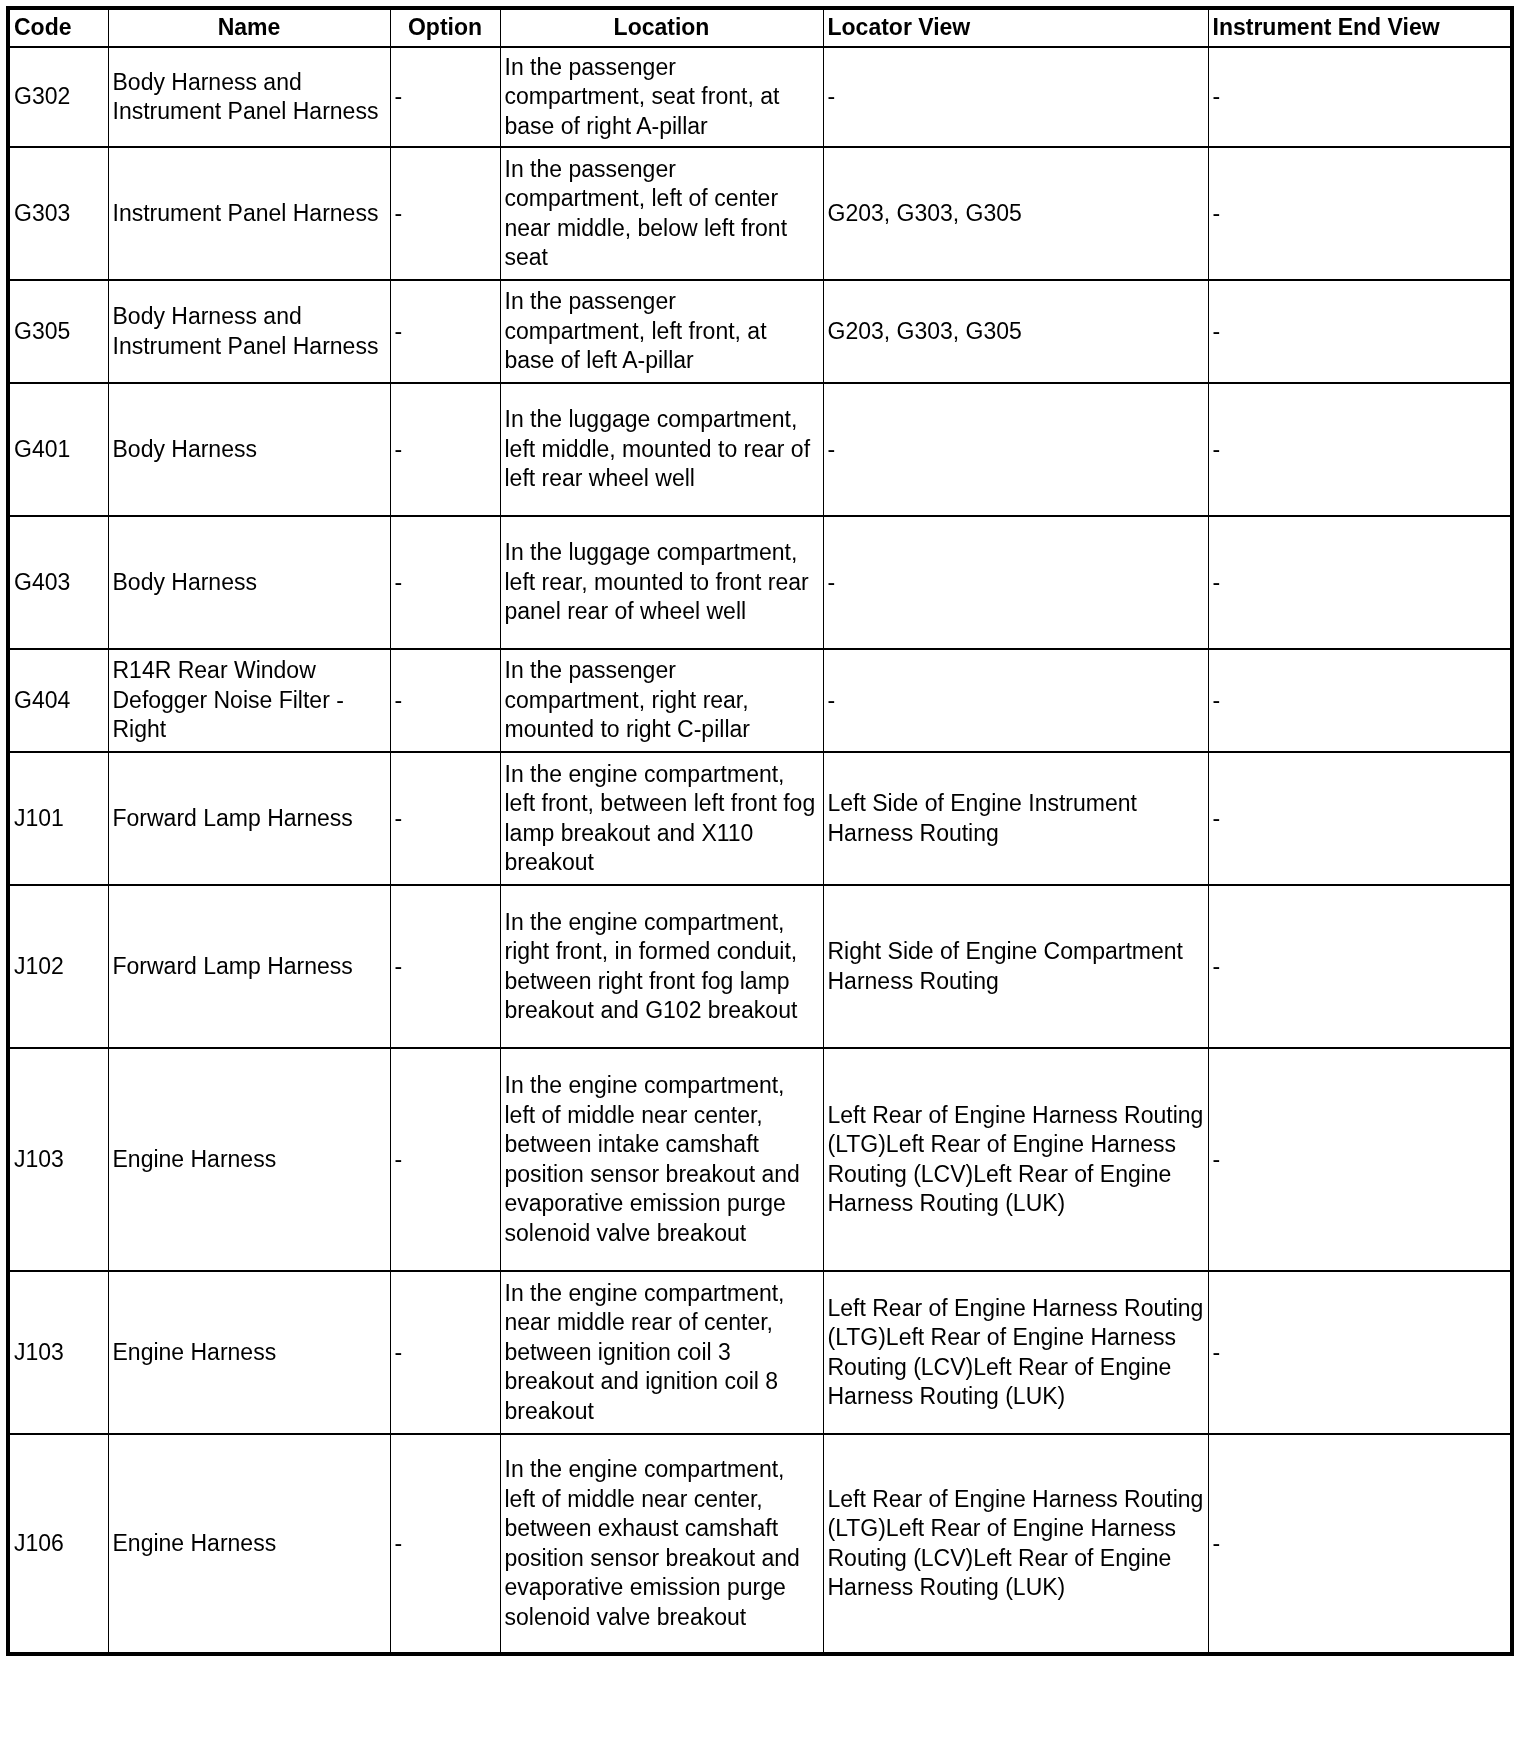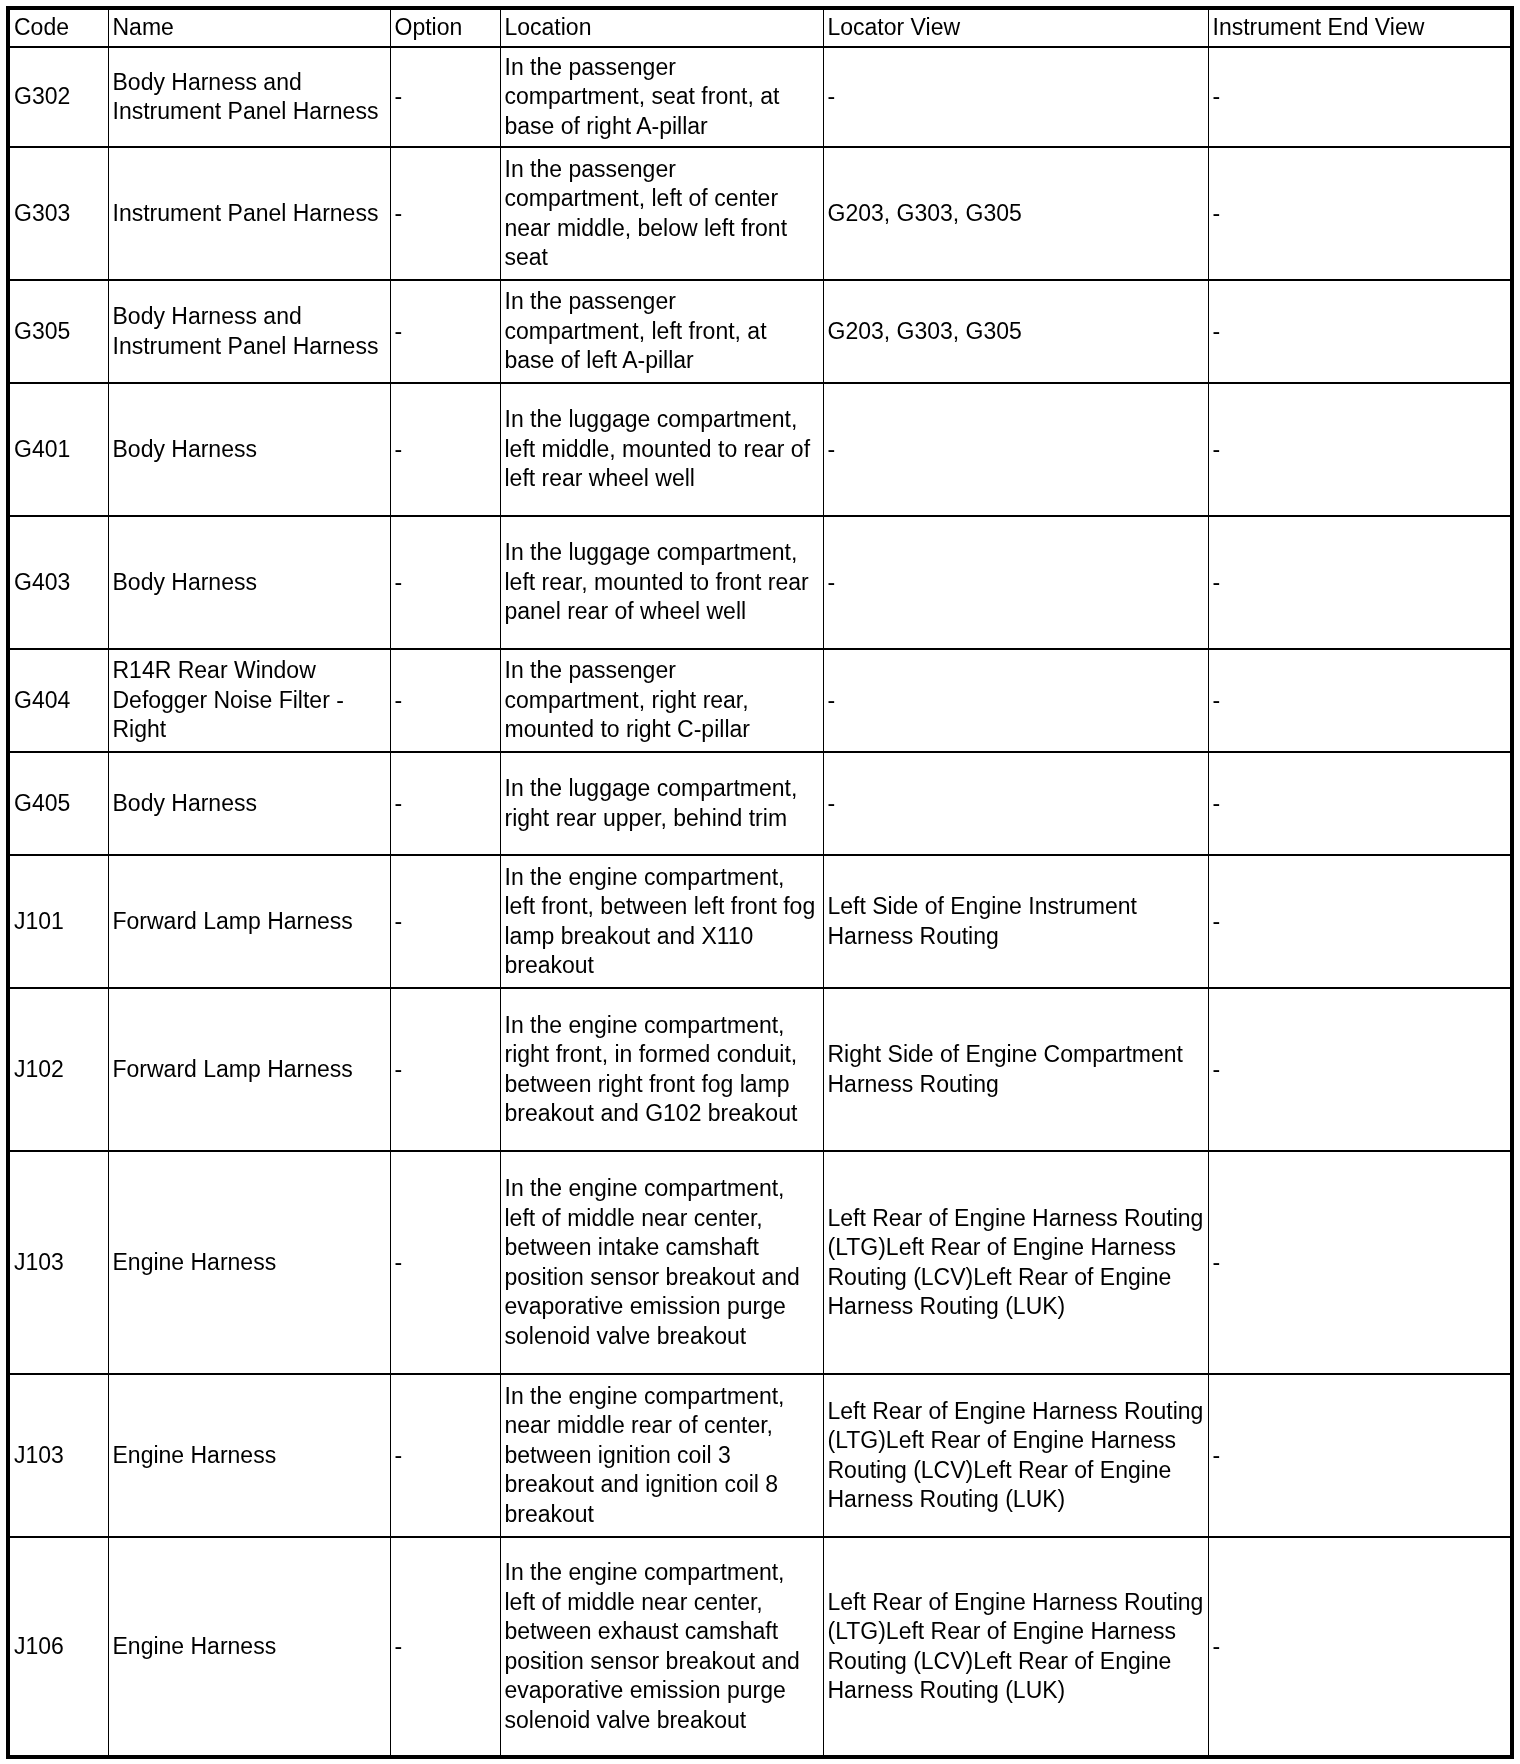--- a/index.html
+++ b/index.html
@@ -16,26 +16,26 @@
     table-layout: fixed;
   }
   table.grid th, table.grid td {
     border-left: 1.5px solid #000;
     border-right: 1.5px solid #000;
     padding: 0 4px;
     vertical-align: middle;
     text-align: left;
   }
   table.grid th {
-    font-weight: normal;
+    font-weight: bold;
     height: 36px;
     border-bottom: 2px solid #000;
     white-space: nowrap;
   }
-  table.grid th.center { text-align: left; }
+  table.grid th.center { text-align: center; }
   table.grid tbody tr { border-top: 2.5px solid #000; }
   table.grid td { padding-top: 2px; padding-bottom: 2px; }
   td.center { text-align: center; }
   col.c-code { width: 100px; }
   col.c-name { width: 282px; }
   col.c-option { width: 110px; }
   col.c-loc { width: 323px; }
   col.c-locv { width: 385px; }
   col.c-conn { width: 304px; }
 </style>
@@ -103,28 +103,20 @@
       <td>-</td>
     </tr>
     <tr style="height:103px">
       <td>G404</td>
       <td>R14R Rear Window Defogger Noise Filter - Right</td>
       <td class="center">-</td>
       <td>In the passenger compartment, right rear, mounted to right C-pillar</td>
       <td>-</td>
       <td>-</td>
     </tr>
-    <tr style="height:103px">
-      <td>G405</td>
-      <td>Body Harness</td>
-      <td class="center">-</td>
-      <td>In the luggage compartment, right rear upper, behind trim</td>
-      <td>-</td>
-      <td>-</td>
-    </tr>
     <tr style="height:133px">
       <td>J101</td>
       <td>Forward Lamp Harness</td>
       <td class="center">-</td>
       <td>In the engine compartment, left front, between left front fog lamp breakout and X110 breakout</td>
       <td>Left Side of Engine Instrument Harness Routing</td>
       <td>-</td>
     </tr>
     <tr style="height:163px">
       <td>J102</td>

